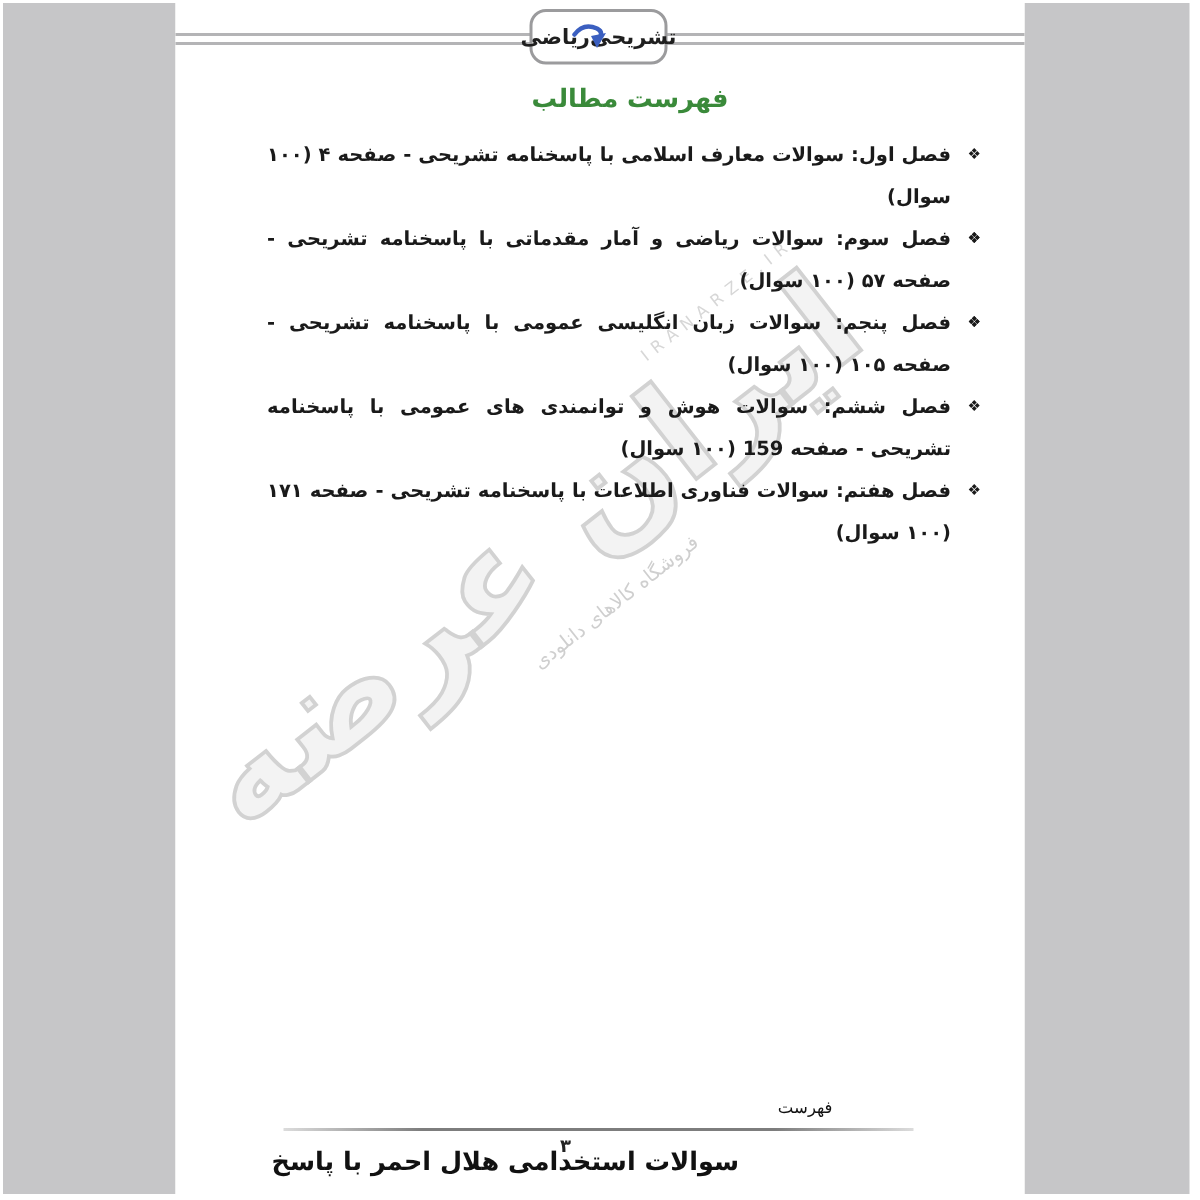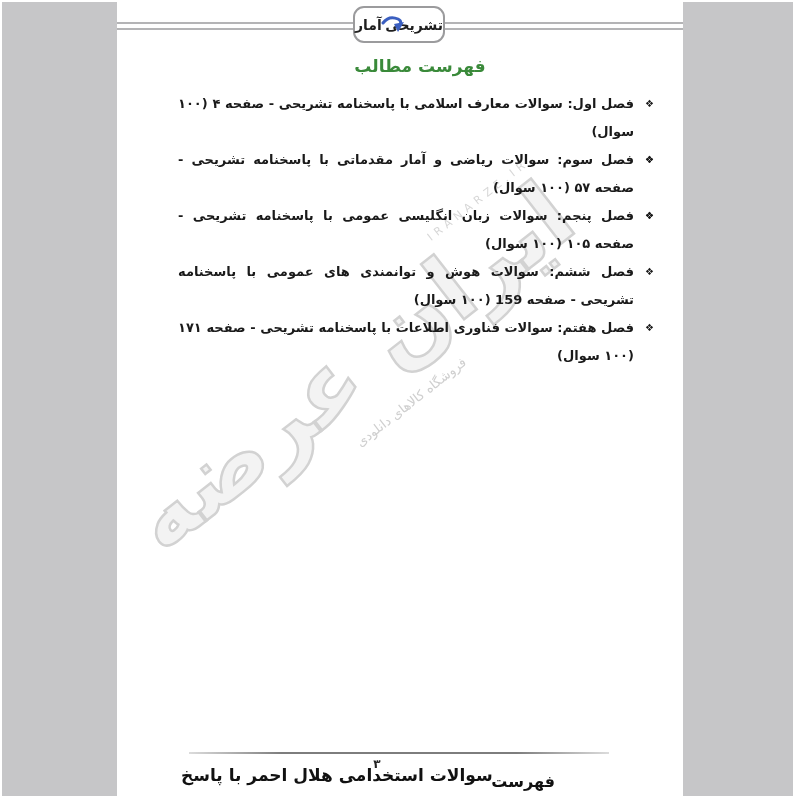--- a/index.html
+++ b/index.html
@@ -69,39 +69,39 @@
   }
   .page-number{
     position:absolute;top:757px;left:0;width:520px;text-align:center;
     font-size:12px;font-weight:bold;color:#222;z-index:2;
   }
   .footer-doc-title{
     position:absolute;left:64px;top:765px;direction:rtl;
     font-size:17px;font-weight:bold;color:#111;z-index:2;white-space:nowrap;
   }
   .footer-section{
-    position:absolute;right:128px;top:772px;direction:rtl;
-    font-size:16px;font-weight:bold;color:#111;z-index:2;white-space:nowrap;
+    position:absolute;right:128px;top:732px;direction:rtl;
+    font-size:11px;font-weight:normal;color:#111;z-index:2;white-space:nowrap;
   }
 </style>
 </head>
 <body>
 
 <div class="canvas">
   <div class="desk left"></div>
   <div class="desk right"></div>
 
   <div class="page">
 
     <div class="rule r1"></div>
     <div class="rule r2"></div>
     <div class="logo">
       <span>تشریحی</span>
       <span style="width:14px;display:inline-block;"></span>
-      <span>آمار</span>
+      <span>ریاضی</span>
       <span class="arrow">
         <svg width="26" height="24" viewBox="0 0 26 24">
           <path d="M2 9 Q 8 1, 17 5 Q 21 7, 19 11" fill="none" stroke="#3b5fc0" stroke-width="3" stroke-linecap="round"></path>
           <polygon points="23,8 17,18 13,10" fill="#3b5fc0"></polygon>
         </svg>
       </span>
     </div>
 
     <div class="title">فهرست مطالب</div>
 

